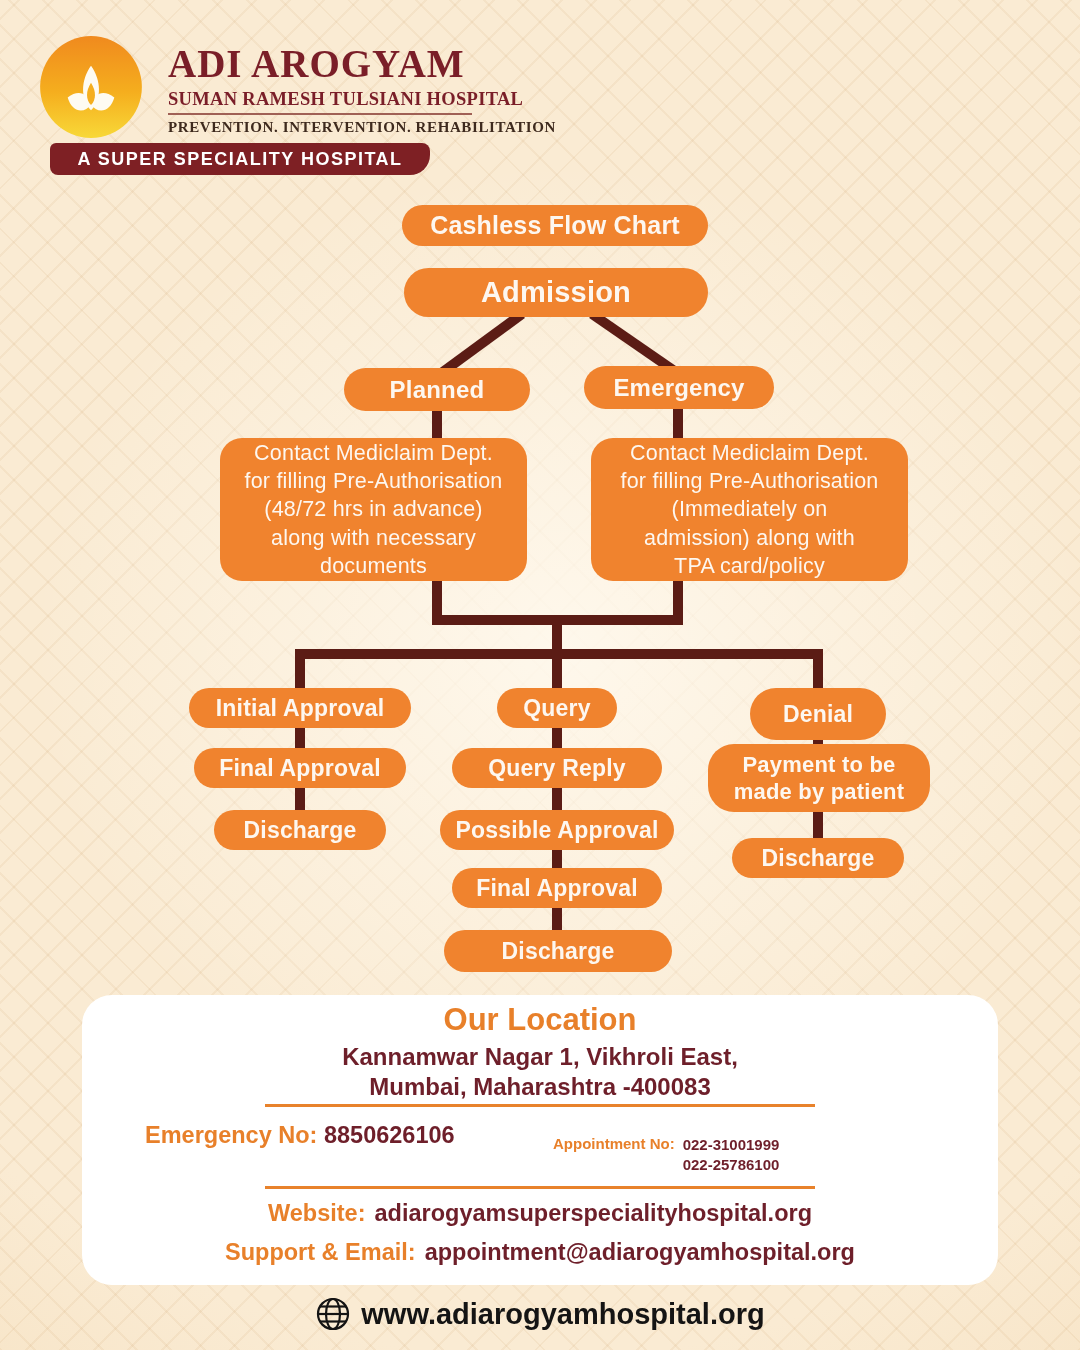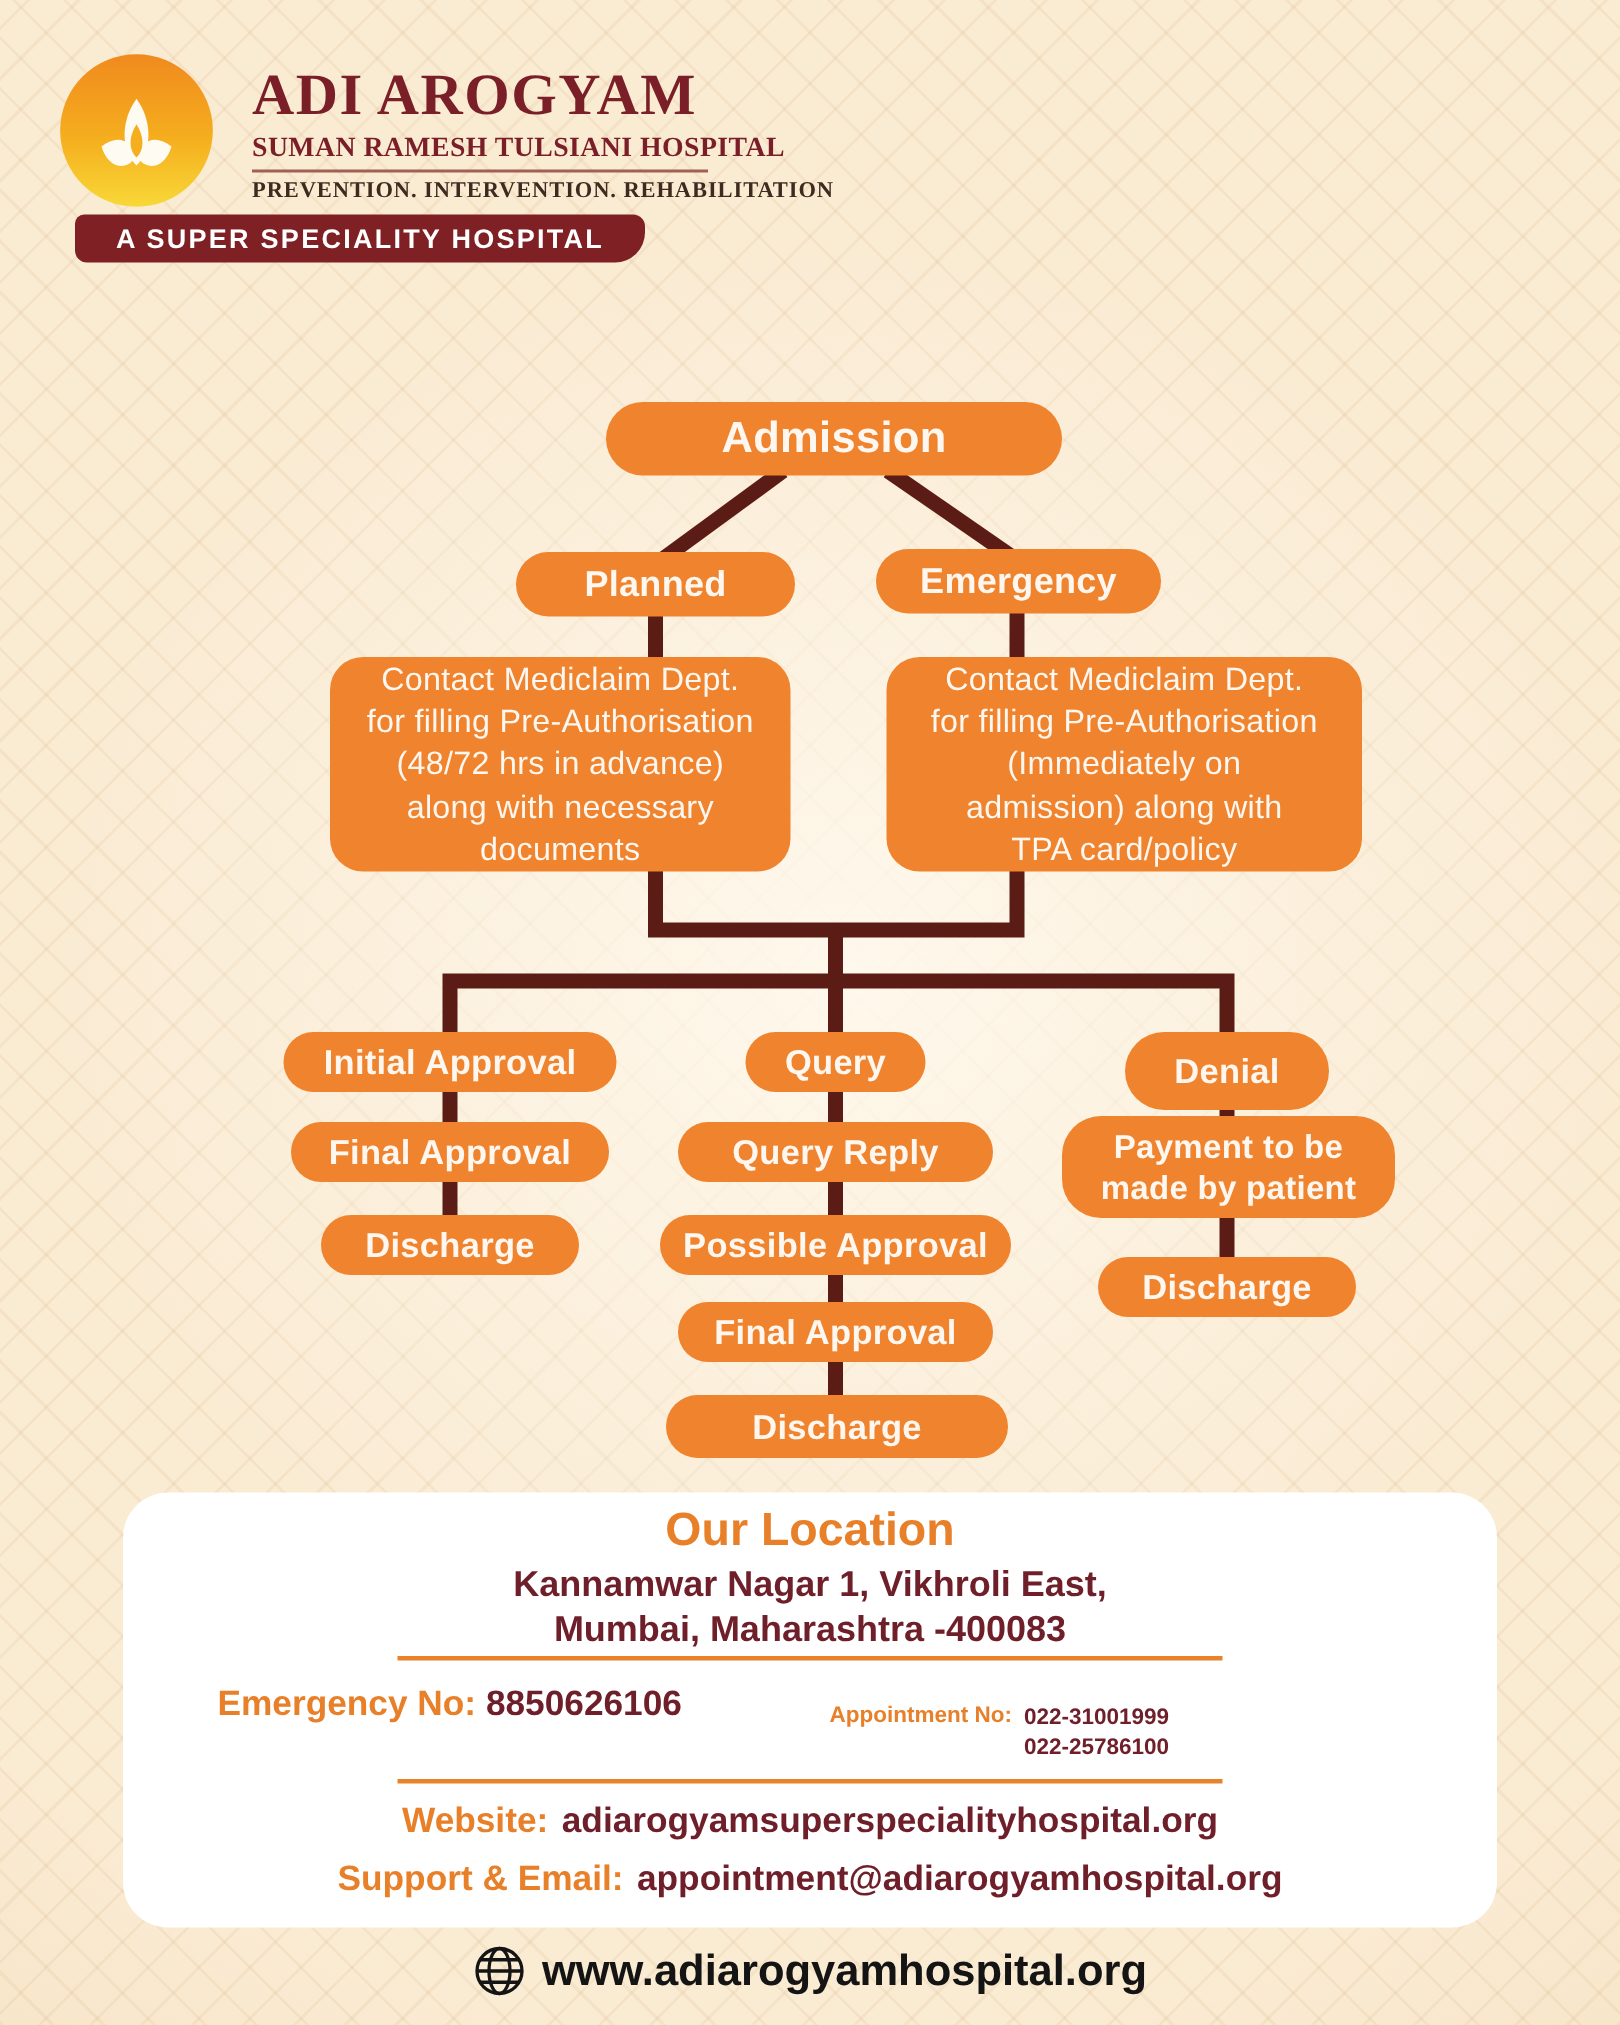--- a/index.html
+++ b/index.html
@@ -137,20 +137,21 @@
       <path d="M300 784 L300 814"></path>
       <path d="M557 724 L557 752"></path>
       <path d="M557 784 L557 814"></path>
       <path d="M557 846 L557 872"></path>
       <path d="M557 904 L557 936"></path>
       <path d="M818 724 L818 750"></path>
       <path d="M818 808 L818 842"></path>
     </g>
   </svg>
 
+  <div class="pill p-title">Cashless Flow Chart</div>
   <div class="pill p-admission">Admission</div>
   <div class="pill p-planned">Planned</div>
   <div class="pill p-emergency">Emergency</div>
 
   <div class="bigbox box-planned">
     <div>Contact Mediclaim Dept.</div>
     <div>for filling Pre-Authorisation</div>
     <div>(48/72 hrs in advance)</div>
     <div>along with necessary</div>
     <div>documents</div>

